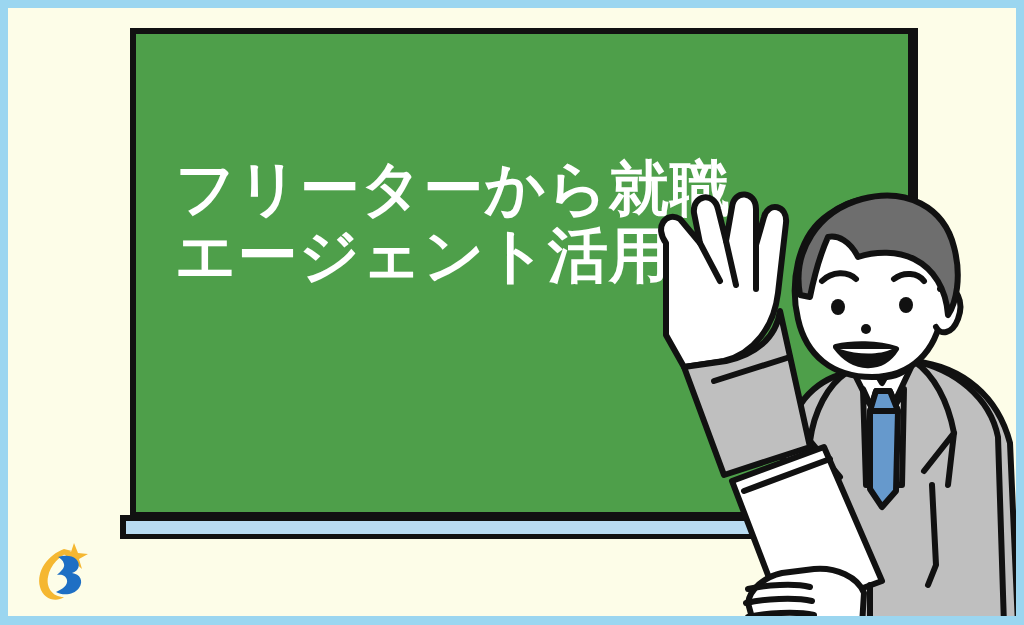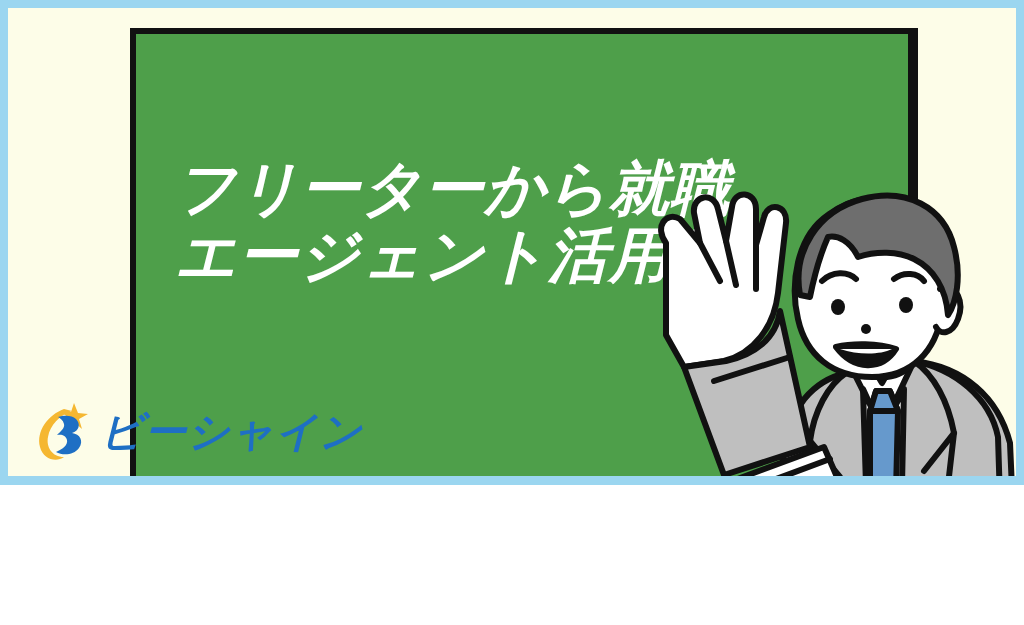--- a/index.html
+++ b/index.html
@@ -10,25 +10,24 @@
     width: 1024px;
     height: 625px;
     overflow: hidden;
     font-family: "DejaVu Sans", "Liberation Sans", sans-serif;
     background: #ffffff;
   }
 
   #canvas {
     position: relative;
     width: 1024px;
-    height: 485px;
+    height: 625px;
     background: #FDFDE8;
     box-sizing: border-box;
     overflow: hidden;
-    font-style: italic;
   }
 
   
   .frame-edge {
     position: absolute;
     background: #9BD6F0;
     z-index: 60;
   }
   .frame-top    { left: 0; top: 0; width: 1024px; height: 8px; }
   .frame-bottom { left: 0; bottom: 0; width: 1024px; height: 9px; }
@@ -222,21 +221,20 @@
 
   <div id="logo">
     <svg id="logo-mark" viewBox="0 0 56 62" xmlns="http://www.w3.org/2000/svg">
       <path d="M30 8 C14 14 2 30 6 46 C9 58 22 62 30 56 C18 56 12 46 14 36
                C16 24 26 14 38 10 Z" fill="#F5B731"></path>
       <path d="M40 2 L44 12 L54 13 L45 18 L48 28 L40 21 L32 27 L35 17 L27 11 L37 11 Z" fill="#F5B731"></path>
       <path d="M24 16 C30 14 38 14 42 18 C47 23 45 30 38 32 C46 33 50 40 45 47
                C40 54 29 55 22 51 C29 48 34 44 33 39 C32 34 27 33 23 34
                C27 30 31 27 30 23 C29 19 26 17 24 16 Z" fill="#1E6FC4"></path>
     </svg>
-    <span id="logo-text">ビーシャイン</span>
   </div>
 
   <div class="frame-edge frame-top"></div>
   <div class="frame-edge frame-bottom"></div>
   <div class="frame-edge frame-left"></div>
   <div class="frame-edge frame-right"></div>
 
 </div>
 
 </body></html>

